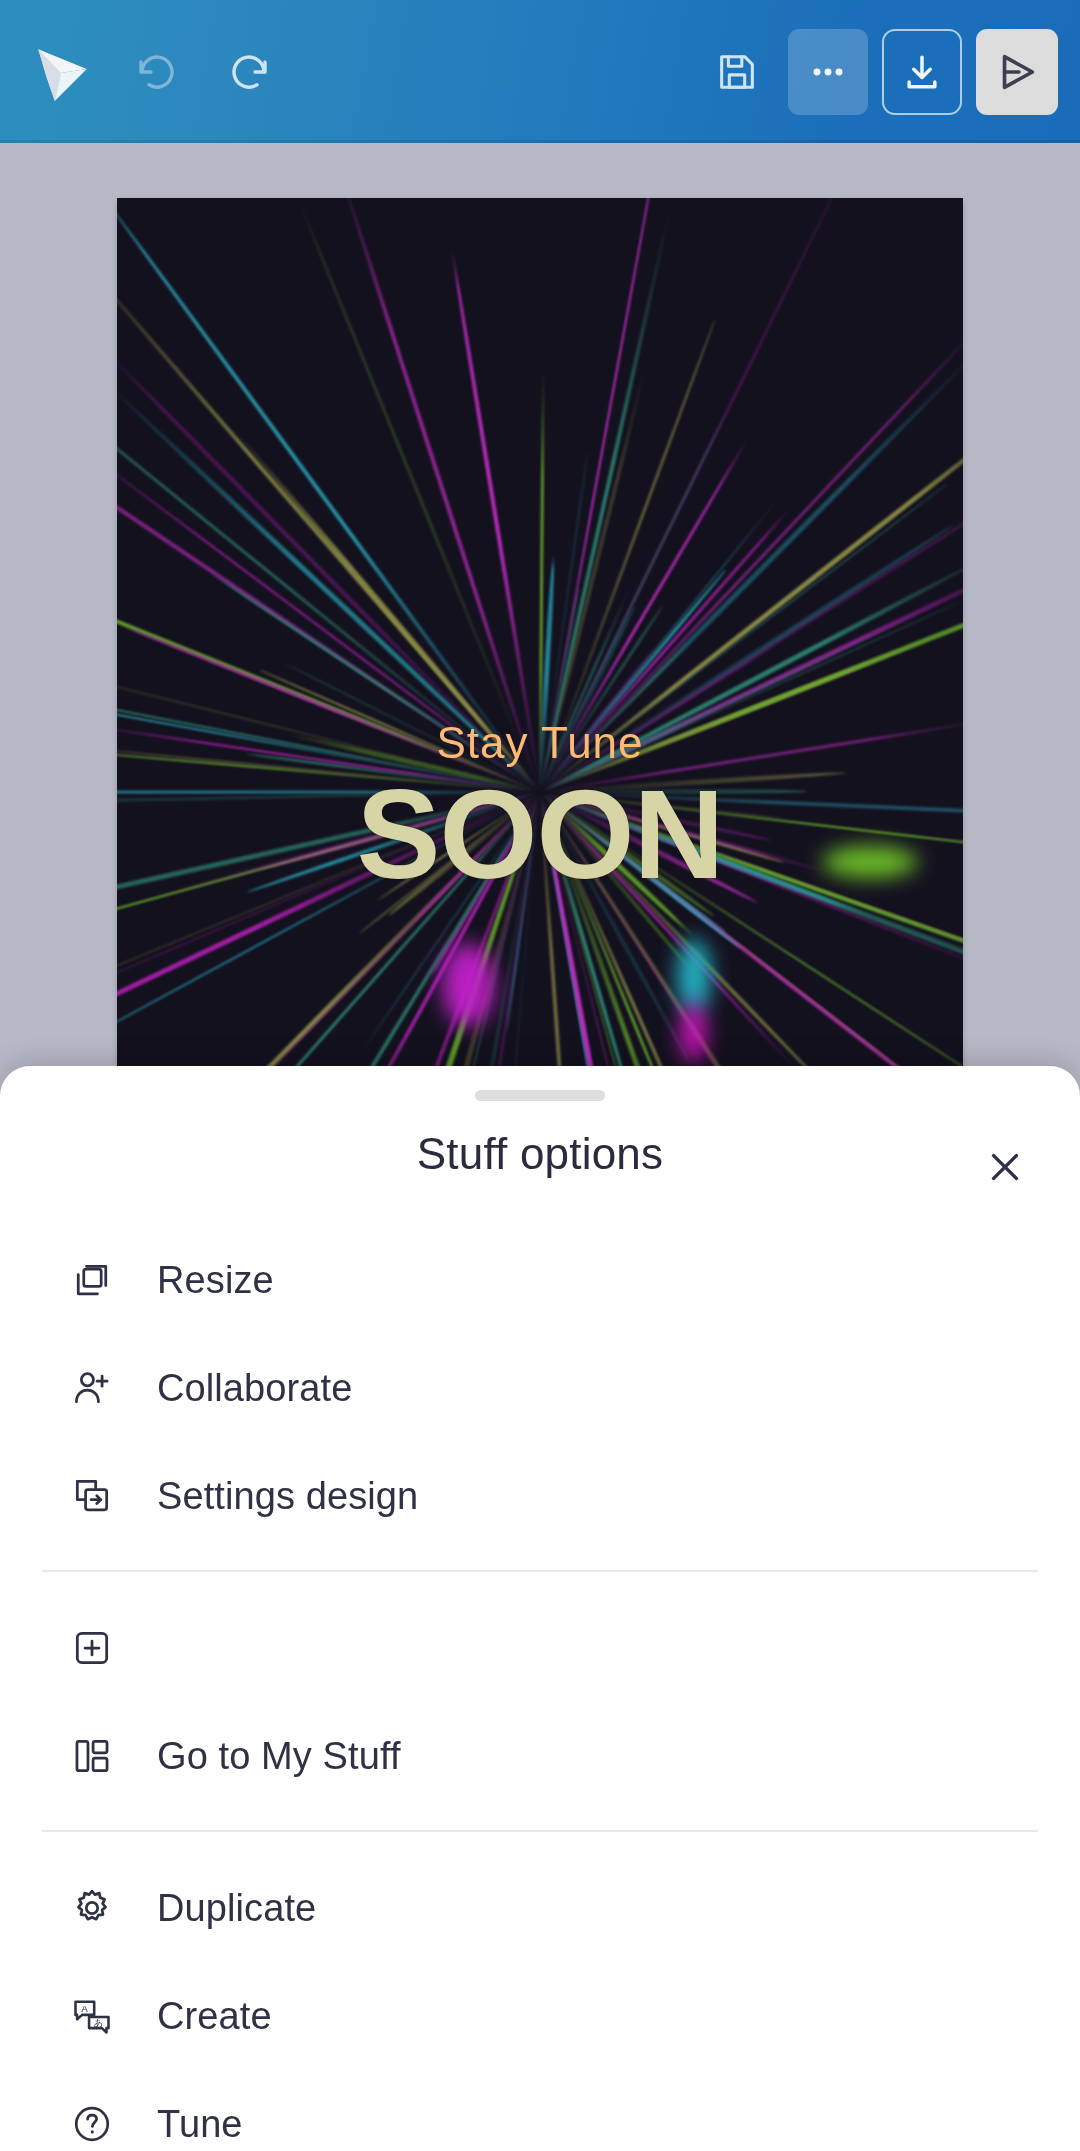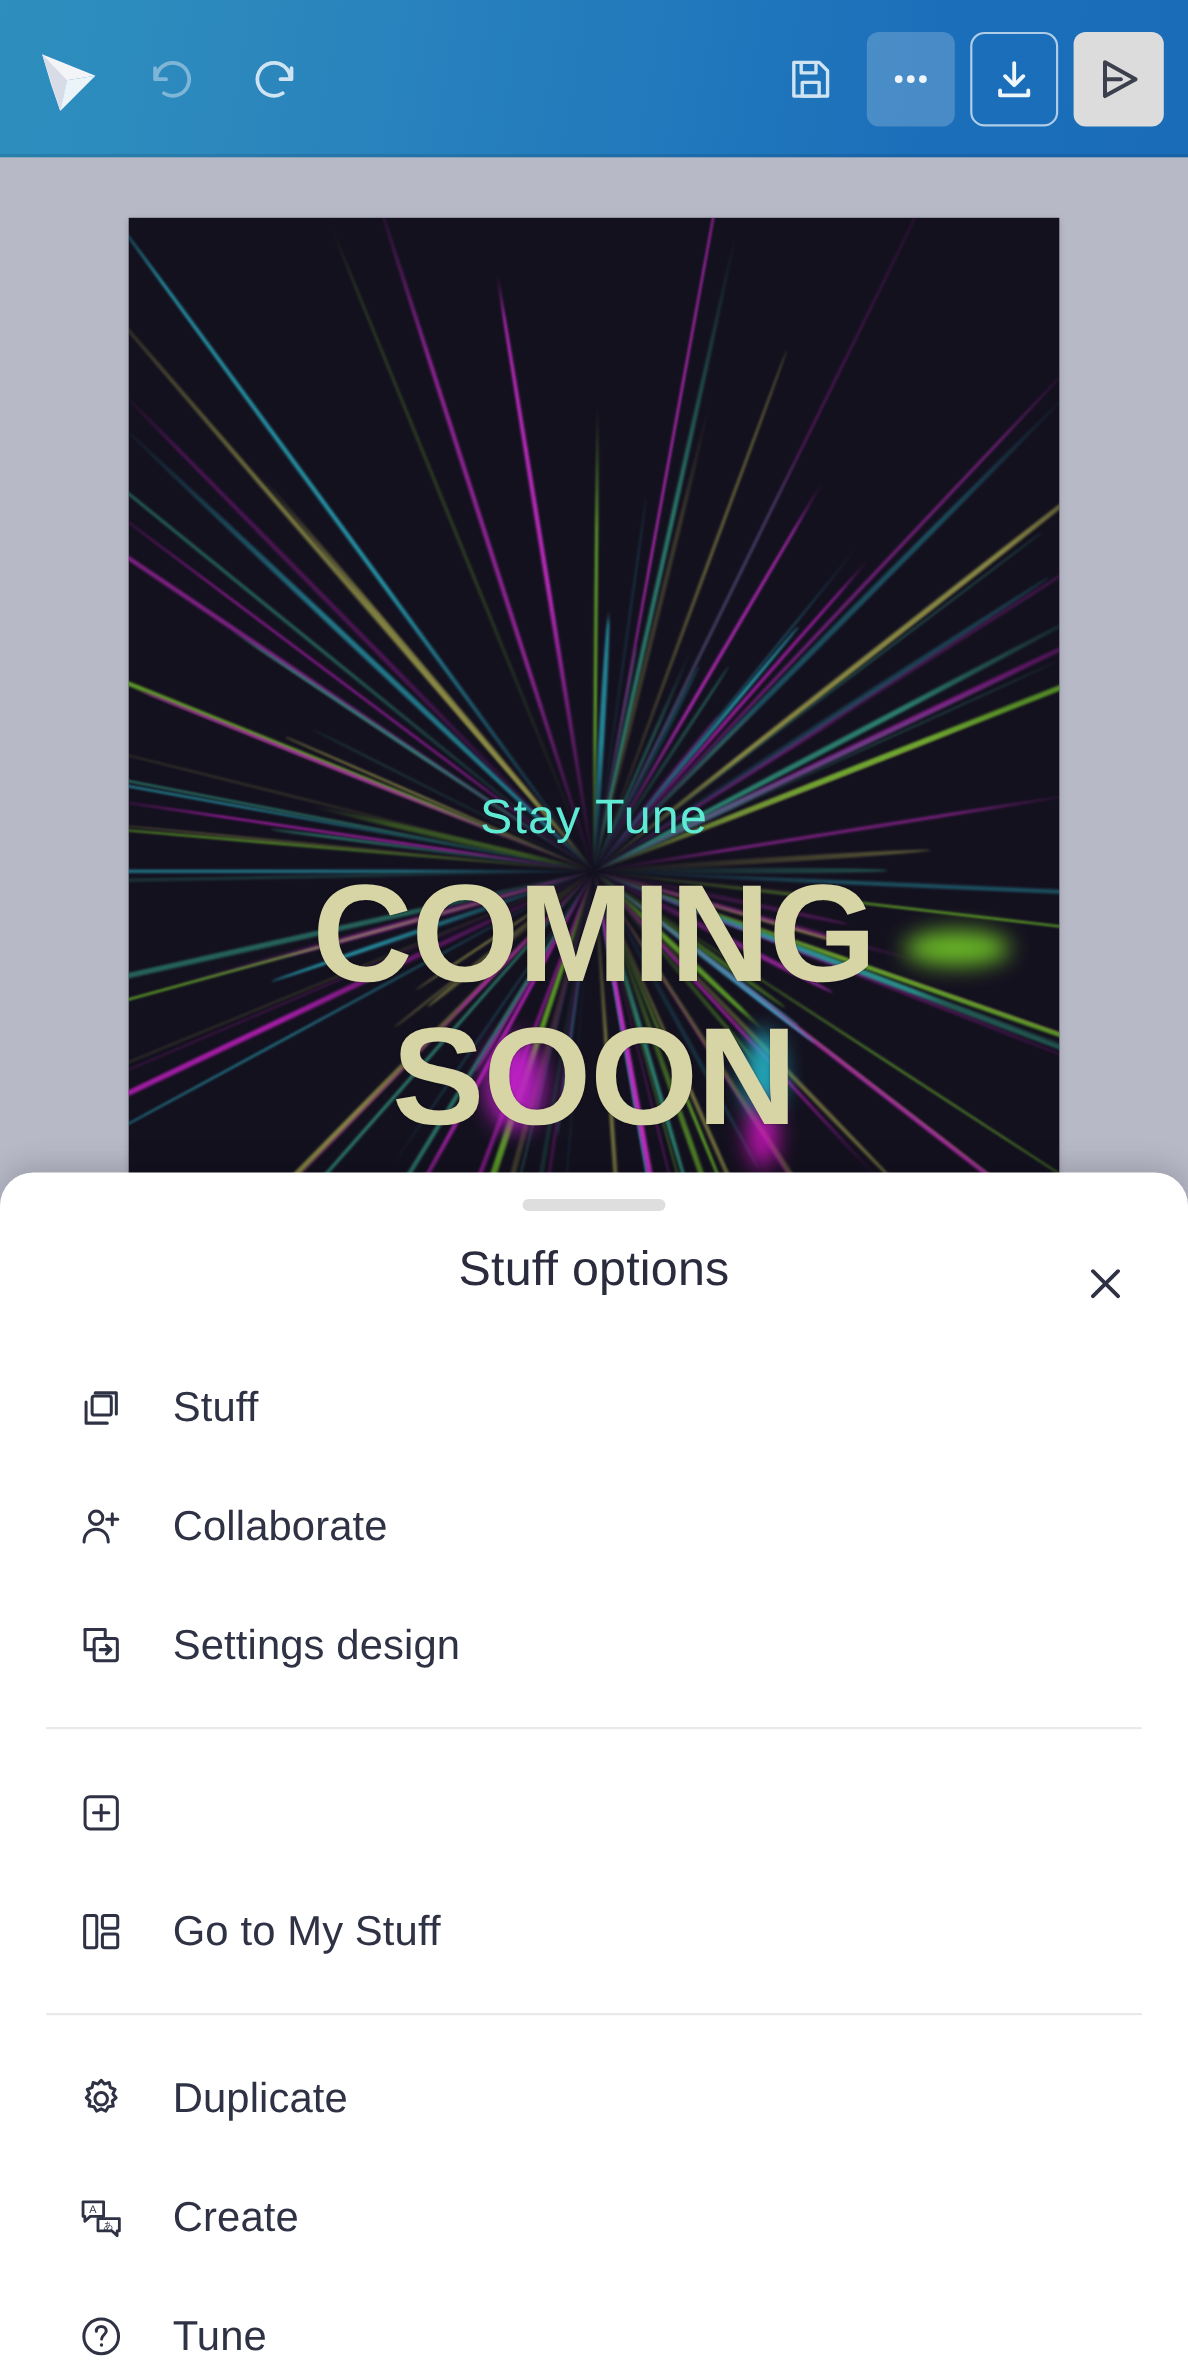--- a/index.html
+++ b/index.html
@@ -105,21 +105,21 @@
     position: absolute;
     left: 0; right: 0;
     top: 520px;
     text-align: center;
     z-index: 3;
   }
   .p-stay {
     font-family: "Liberation Sans", sans-serif;
     font-size: 44px;
     letter-spacing: 1px;
-    color: #5eead4;
+    color: #fdba74;
     font-weight: 400;
   }
   .p-coming, .p-soon {
     font-family: "Liberation Sans", sans-serif;
     font-weight: 700;
     font-size: 126px;
     line-height: 1.0;
     letter-spacing: -1px;
     color: #d7d5a6;
     margin-top: 18px;
@@ -407,21 +407,20 @@
           <div class="ray" style="width: 1.95111px; height: 733.352px; margin-left: -0.975557px; opacity: 0.86; background: linear-gradient(rgba(0, 0, 0, 0) 0px, rgb(212, 47, 212) 272.813px, rgb(212, 47, 212) 602.822px, rgba(0, 0, 0, 0) 100%); transform: rotate(190.34deg);"></div>
         </div>
 
       <div class="glow" style="left:325px; top:745px; width:52px; height:84px; background:#c020c8; opacity:.95;"></div>
       <div class="glow" style="left:560px; top:740px; width:34px; height:76px; background:#24b4c6; opacity:.95;"></div>
       <div class="glow" style="left:563px; top:805px; width:26px; height:60px; background:#d016c0; opacity:.95;"></div>
       <div class="glow" style="left:705px; top:648px; width:96px; height:32px; background:#6fc227; opacity:.95;"></div>
 
       <div id="poster-text">
         <div class="p-stay">Stay Tune</div>
-        <div class="p-coming">COMING</div>
         <div class="p-soon">SOON</div>
       </div>
     </div>
   </div>
 
   <div id="sheet">
 
     <div id="drag-handle"></div>
 
     <div id="sheet-header">
@@ -437,21 +436,21 @@
     <div id="menu">
 
       <div class="menu-item">
         <span class="mi-icon">
           <svg width="44" height="44" viewBox="0 0 24 24" fill="none" stroke="#2f3244" stroke-width="1.5" stroke-linecap="round" stroke-linejoin="round">
             <rect x="7.5" y="6" width="9.5" height="9.5" rx="1.2"></rect>
             <path d="M4.5 9 V19.5 H15"></path>
             <path d="M19.5 15 V4.5 H9"></path>
           </svg>
         </span>
-        <span class="mi-label">Stuff</span>
+        <span class="mi-label">Resize</span>
       </div>
 
       <div class="menu-item">
         <span class="mi-icon">
           <svg width="44" height="44" viewBox="0 0 24 24" fill="none" stroke="#2f3244" stroke-width="1.5" stroke-linecap="round" stroke-linejoin="round">
             <circle cx="9.5" cy="7.5" r="3.3"></circle>
             <path d="M3.5 19.5 C3.5 15.4 6.3 13.2 9.5 13.2 C12.7 13.2 15.5 15.4 15.5 19.5"></path>
             <path d="M17.5 5.5 V11"></path>
             <path d="M14.8 8.25 H20.2"></path>
           </svg>

